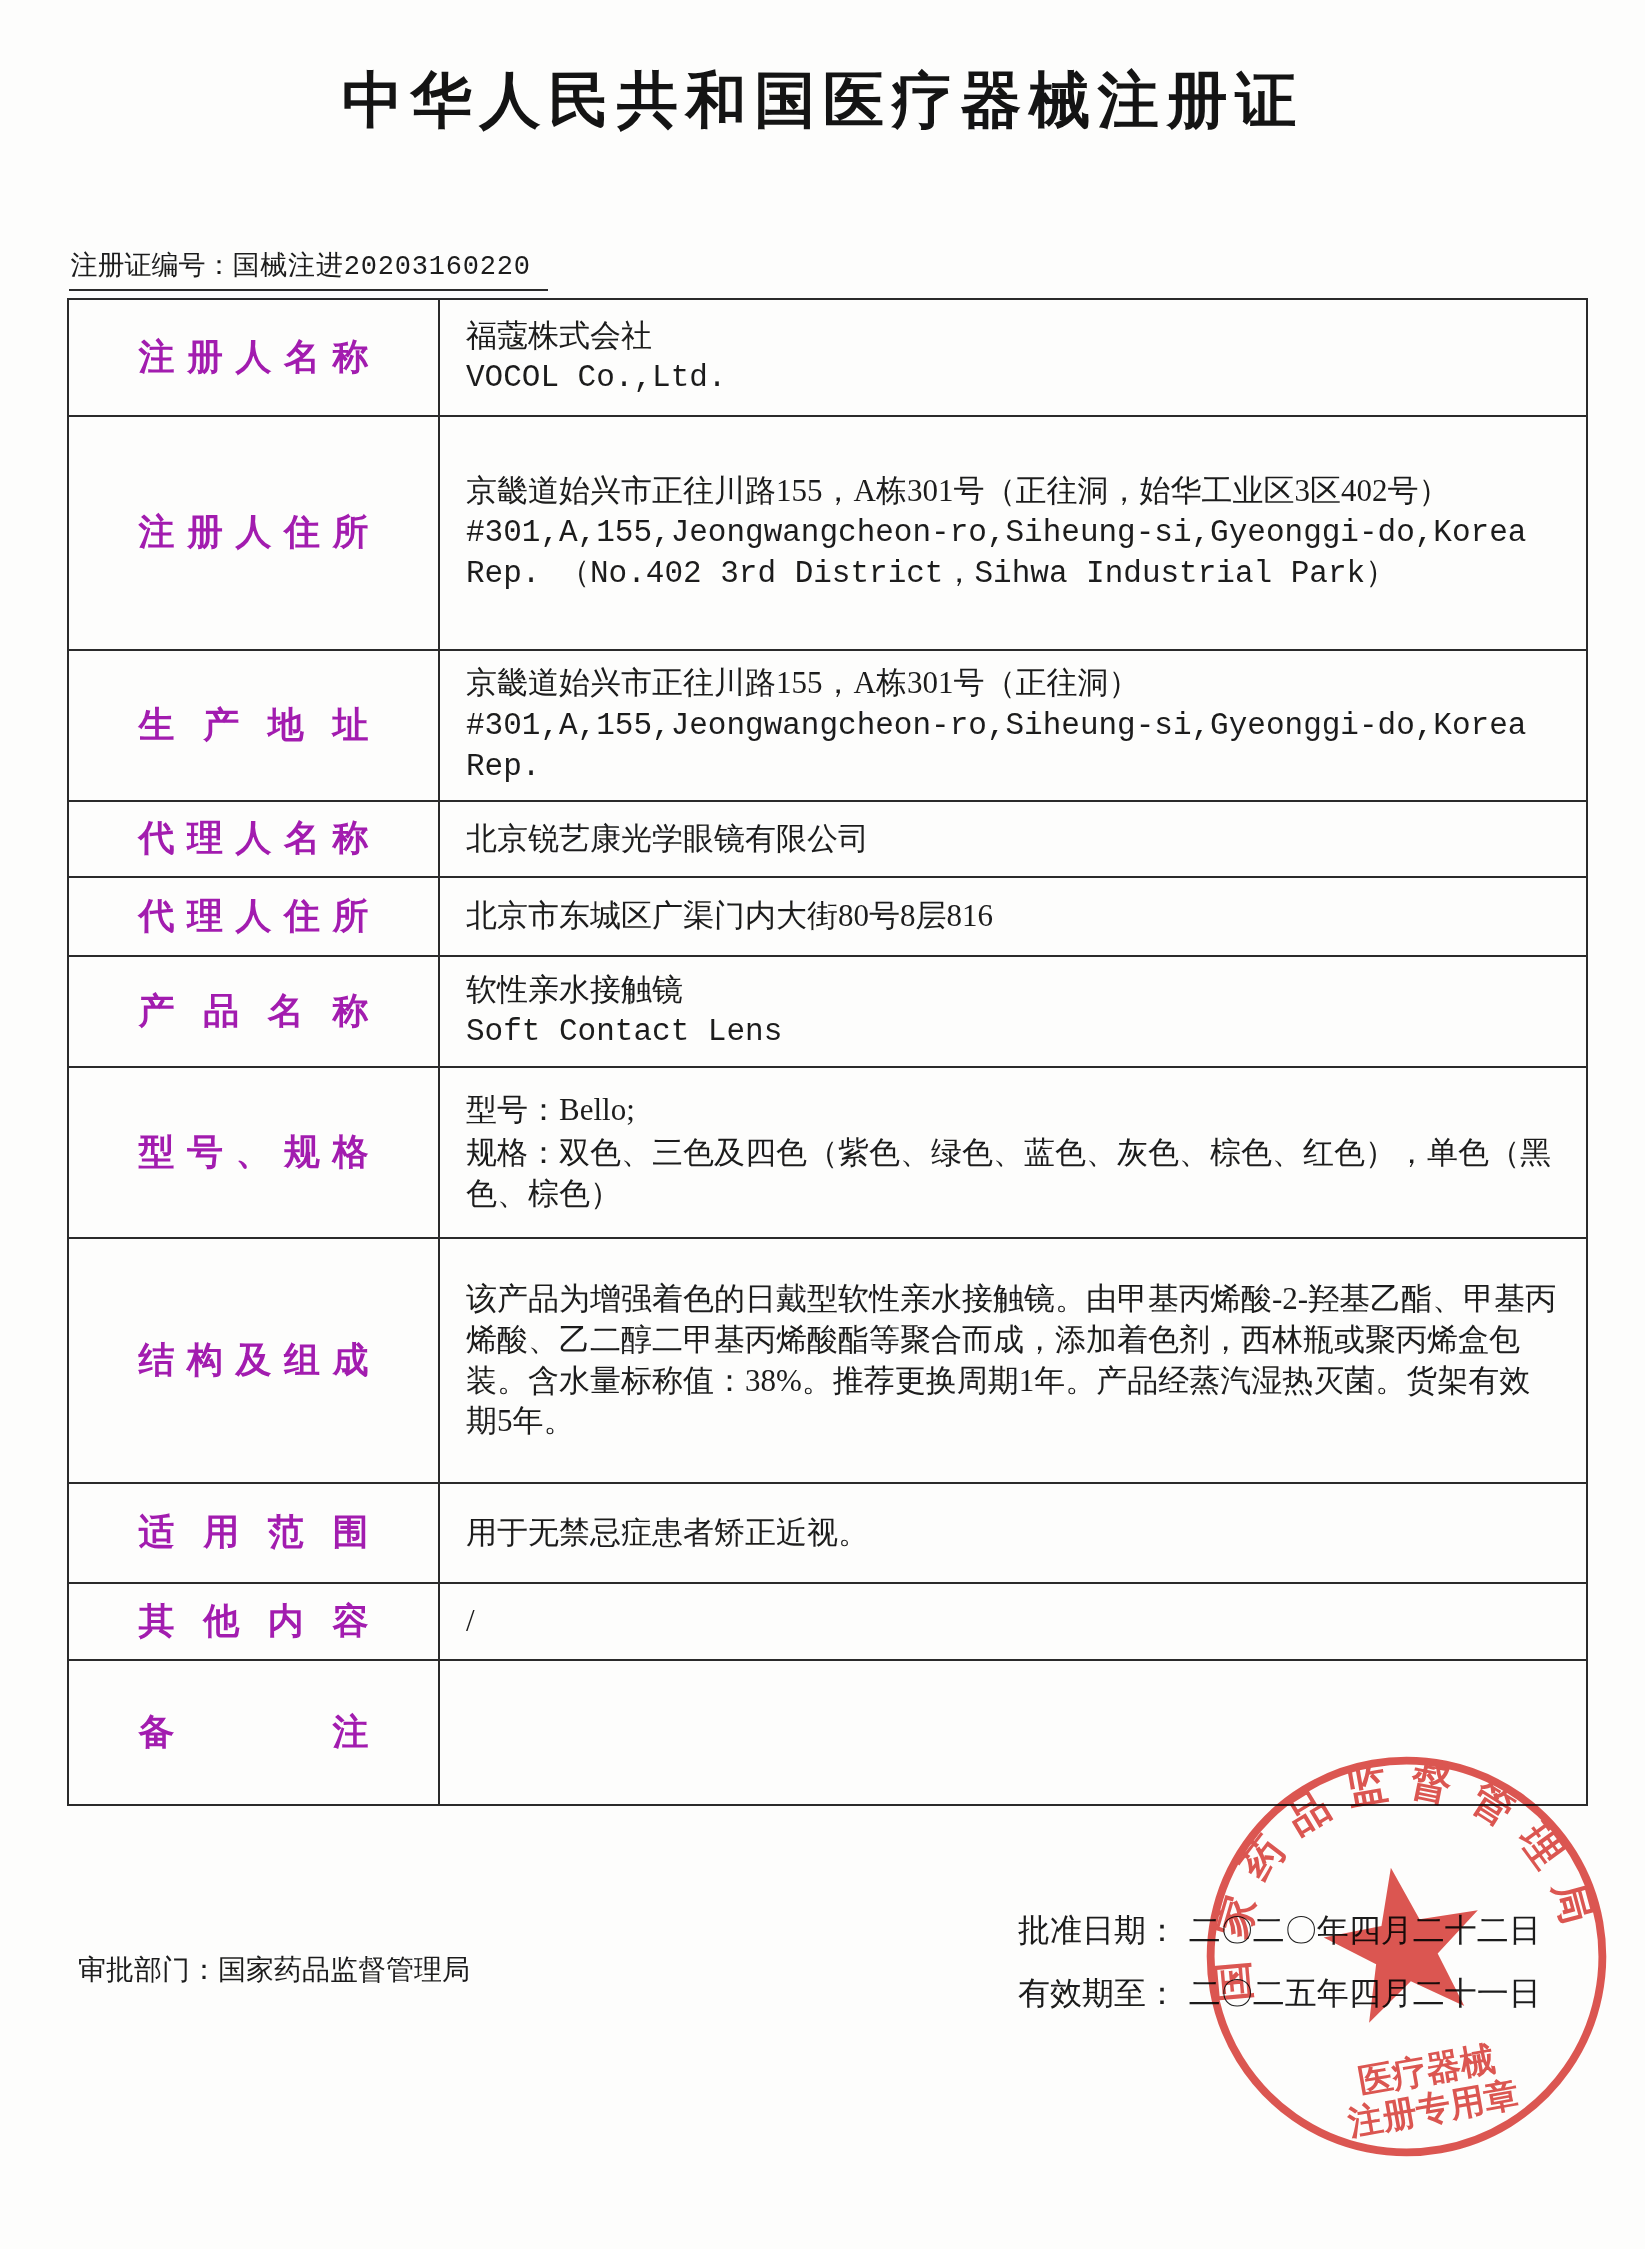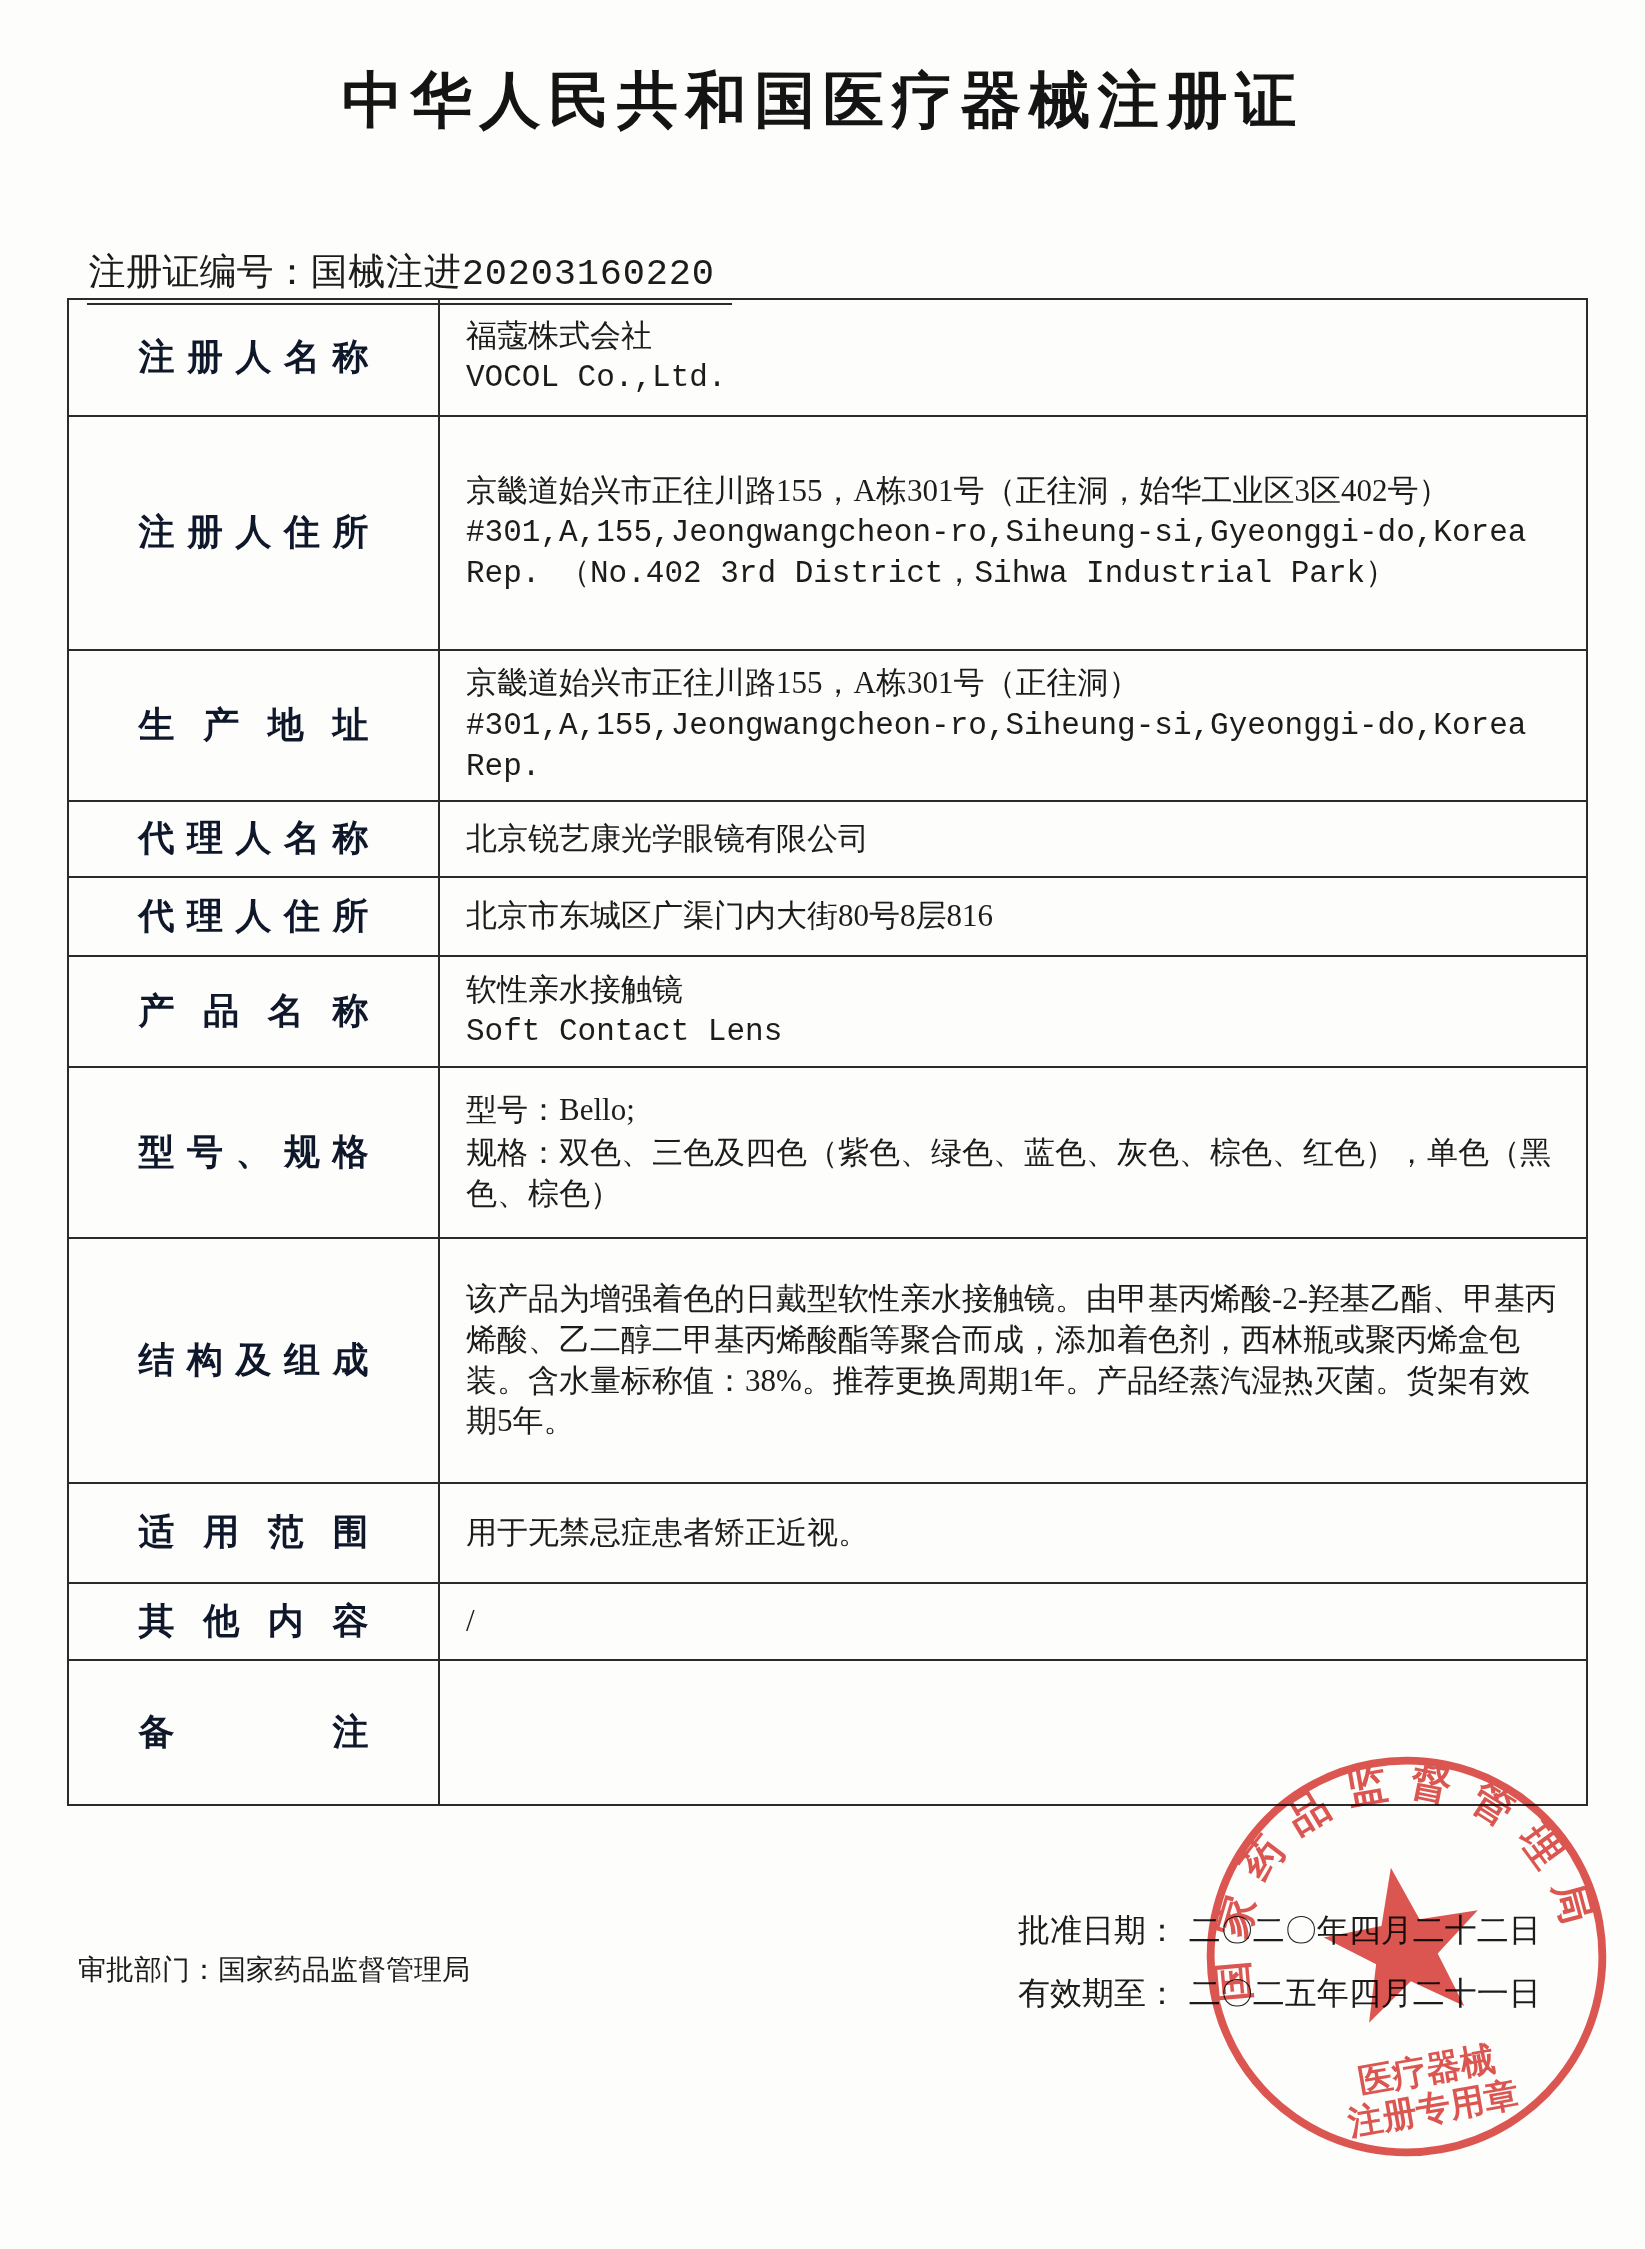--- a/index.html
+++ b/index.html
@@ -14,40 +14,39 @@
   }
   .title{
     position:absolute;top:60px;left:0;right:0;
     margin:0;text-align:center;
     font-family:"Liberation Sans","DejaVu Sans",sans-serif;
     font-weight:700;font-size:61px;letter-spacing:7.7px;
     color:#141414;
   }
   .cert-no{
     position:absolute;top:247px;left:69px;
-    font-size:37px;
+    font-size:27px;
     border-bottom:2.3px solid #2b2b2b;
     padding:0 17px 6.1px 1.5px;
-    margin-left:18px;
   }
   .cert-no .num{font-family:"Liberation Mono","DejaVu Sans Mono",monospace;letter-spacing:0.8px;}
   table.cert-table{
     position:absolute;top:298px;left:67px;
     width:1521px;
     border-collapse:collapse;table-layout:fixed;
   }
   .cert-table td{
     border:2.3px solid #2b2b2b;
     vertical-align:middle;
   }
   .col-label{width:371px;}
   .label-cell{text-align:center;}
   .label-cell .label{
     display:inline-block;width:230px;
-    font-size:36px;font-weight:700;color:#0f172a;
+    font-size:36px;font-weight:700;color:#a21caf;
     text-align:justify;text-align-last:justify;
     line-height:1.15;
   }
   .value-cell{padding:10.7px 26px;}
   .line{
     font-size:31px;line-height:1.32;
     word-break:break-all;
     margin:1.5px 0;
   }
   .latin{

